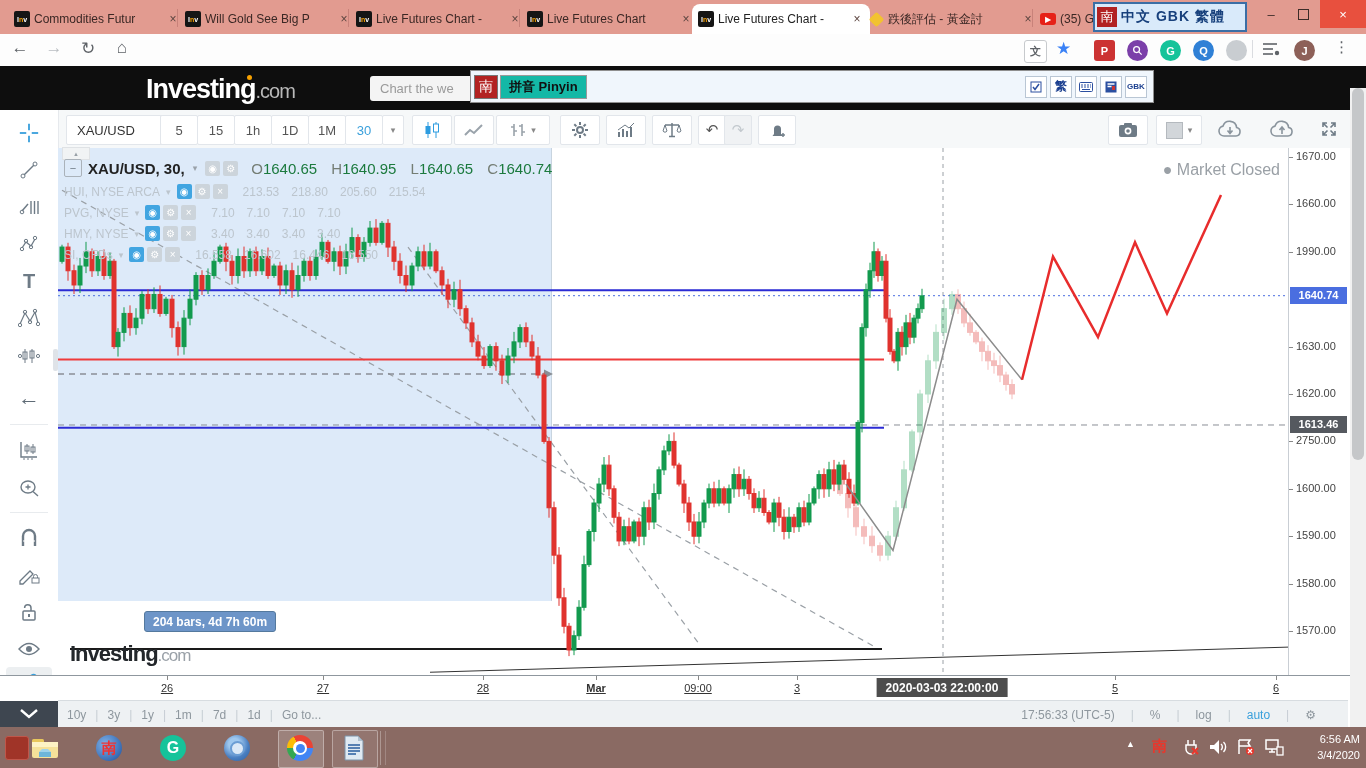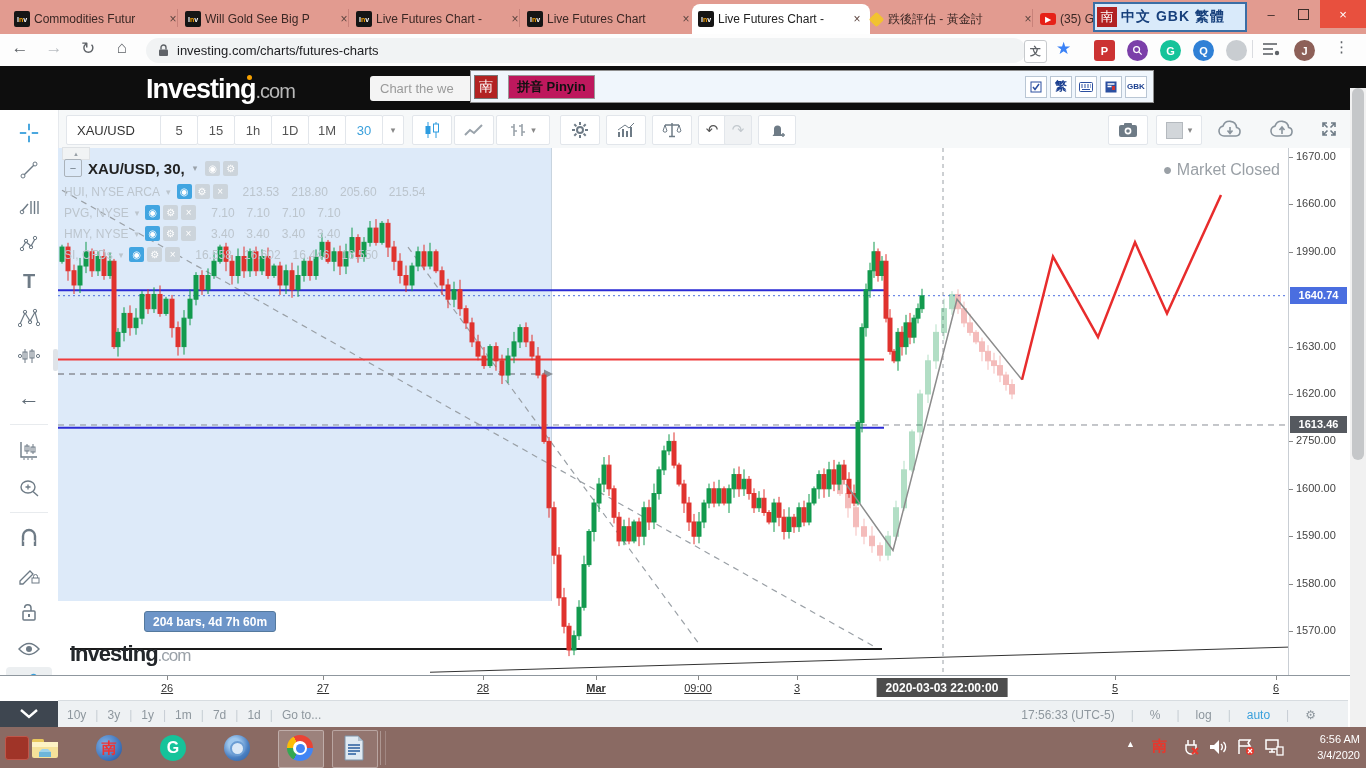--- a/index.html
+++ b/index.html
@@ -30,21 +30,21 @@
   #siteheader{left:0;top:66px;width:1366px;height:44px;background:#0e0e0e;}
   #logo{left:146px;top:74px;color:#fff;font-size:27px;font-weight:bold;letter-spacing:-1px;}
   #logo .sfx{color:#b9b9b9;font-size:20px;font-weight:normal;}
   #logo .dot{position:absolute;left:101px;top:1px;width:5px;height:5px;background:#f7a100;border-radius:50%;}
   #hsearch{left:370px;top:76px;width:150px;height:25px;background:#f4f4f4;border-radius:3px;
     font-size:13px;color:#9a9a9a;display:flex;align-items:center;padding-left:10px;}
   #imebar{left:470px;top:70px;width:682px;height:31px;background:#f0f6fc;border:1px solid #8f8f8f;
     display:flex;align-items:center;z-index:5;}
   #imebar .nan{width:22px;height:22px;background:#b22222;color:#fff;font-size:14px;margin-left:3px;
     display:flex;align-items:center;justify-content:center;border:1px solid #777;}
-  #imebar .mode{height:22px;border:1px solid #999;background:#be185d;margin-left:10px;padding:0 8px;
+  #imebar .mode{height:22px;border:1px solid #999;background:#14b8a6;margin-left:2px;padding:0 8px;
     font-size:13px;color:#111;display:flex;align-items:center;font-weight:bold;text-align:right;}
   .imeric{width:20px;height:20px;border:1px solid #b9c6d4;background:#fff;margin-left:3px;
     display:flex;align-items:center;justify-content:center;font-size:12px;color:#1b3f8f;font-weight:bold;}
   
   #ctoolbar{left:58px;top:110px;width:1308px;height:38px;background:#f6f8f9;}
   .tbtn{top:115px;height:28px;background:#fff;border:1px solid #e2e6eb;border-radius:2px;
     display:flex;align-items:center;justify-content:center;font-size:13px;color:#555;}
   .tbtn.blue{color:#3aa0dc;}
   .tf{width:36px;}
   
@@ -166,27 +166,20 @@
   <div class="abs" id="imestatus">
     <span class="nan">南</span>
     <span class="txt">中文 GBK 繁體</span>
   </div>
 
   <div class="abs" id="navbar"></div>
   <div class="abs navic" style="left:8px">←</div>
   <div class="abs navic" style="left:42px;color:#b9bdc1">→</div>
   <div class="abs navic" style="left:76px">↻</div>
   <div class="abs navic" style="left:110px">⌂</div>
-  <div class="abs" id="urlpill">
-    <svg class="ic" width="11" height="13" viewBox="0 0 11 13">
-      <rect x="1" y="5.5" width="9" height="6.5" rx="1" fill="#5f6368"></rect>
-      <path d="M3 5.5 V3.5 a2.5 2.5 0 0 1 5 0 V5.5" fill="none" stroke="#5f6368" stroke-width="1.4"></path>
-      </svg>
-    <span style="margin-left:8px">investing.com/charts/futures-charts</span>
-  </div>
   <div class="abs extic" style="left:1024px;background:#fff;border:1px solid #c7cacd;color:#5f6368;border-radius:3px">文</div>
   <div class="abs" style="left:1056px;top:38px;color:#3b82f6;font-size:17px">★</div>
   <div class="abs extic" style="left:1094px;background:#c33;border-radius:3px">P</div>
   <div class="abs extic" style="left:1127px;background:#7b3fa9">
     <svg class="ic" width="11" height="11" viewBox="0 0 12 12">
       <circle cx="5" cy="5" r="3.2" fill="none" stroke="#fff" stroke-width="1.4"></circle>
       <line x1="7.5" y1="7.5" x2="10.5" y2="10.5" stroke="#fff" stroke-width="1.4"></line>
       </svg>
   </div>
   <div class="abs extic" style="left:1160px;background:#15c39a">G</div>
@@ -861,20 +854,26 @@
     font-size:6px;color:#98a0a7;display:flex;align-items:center;justify-content:center;z-index:3">▲</div>
 
   <div class="abs" id="legend">
     <div class="lrow main">
       <span style="width:16px;height:16px;border:1px solid #aab2ba;border-radius:2px;color:#6e7b86;font-size:11px;
         display:flex;align-items:center;justify-content:center;margin-right:6px">−</span>
       <span style="font-weight:bold;color:#222">XAU/USD, 30,</span>
       <span style="color:#9aa2aa;font-size:9px;margin:0 8px">▾</span>
       <span class="lbox grey">◉</span>
       <span class="lbox grey">⚙</span>
+      <span class="ohlc">
+        <b>O</b><span>1640.65</span>
+        <b>H</b><span>1640.95</span>
+        <b>L</b><span>1640.65</span>
+        <b>C</b><span>1640.74</span>
+      </span>
     </div>
     <div class="lrow">
       <span>HUI, NYSE ARCA</span>
       <span style="font-size:9px;margin:0 6px">▾</span>
       <span class="lbox eye">◉</span>
       <span class="lbox grey">⚙</span>
       <span class="lbox grey">×</span>
       <span class="lval">213.53</span>
       <span class="lval">218.80</span>
       <span class="lval">205.60</span>

